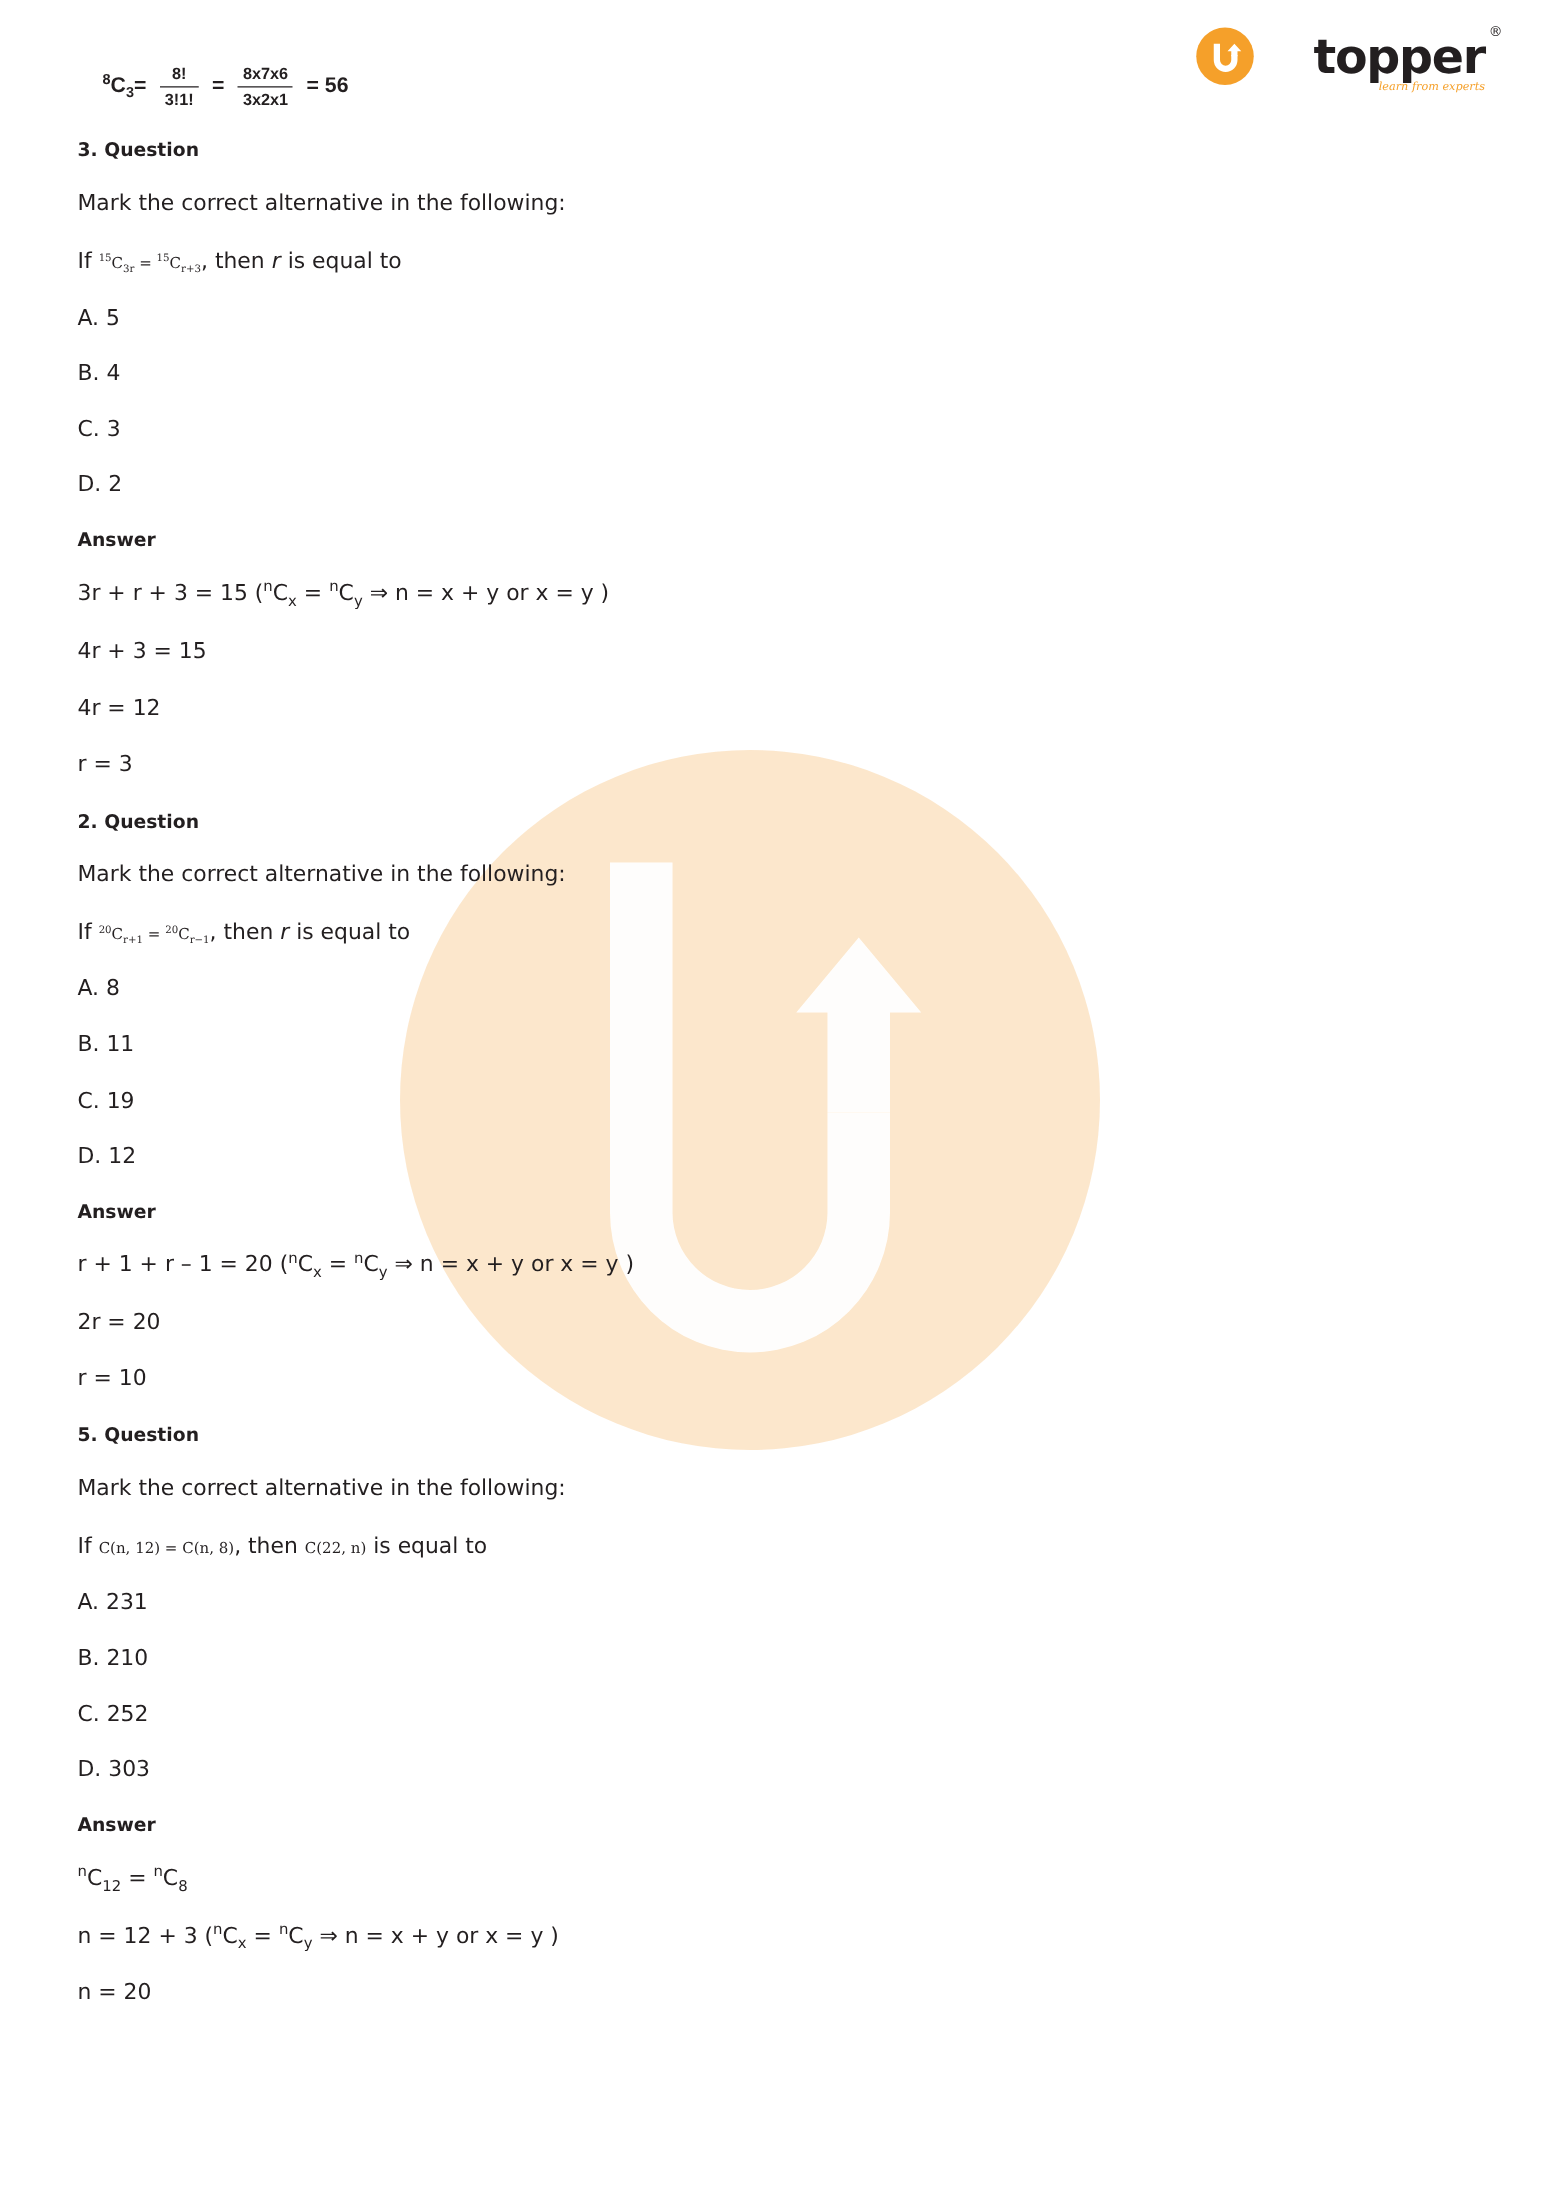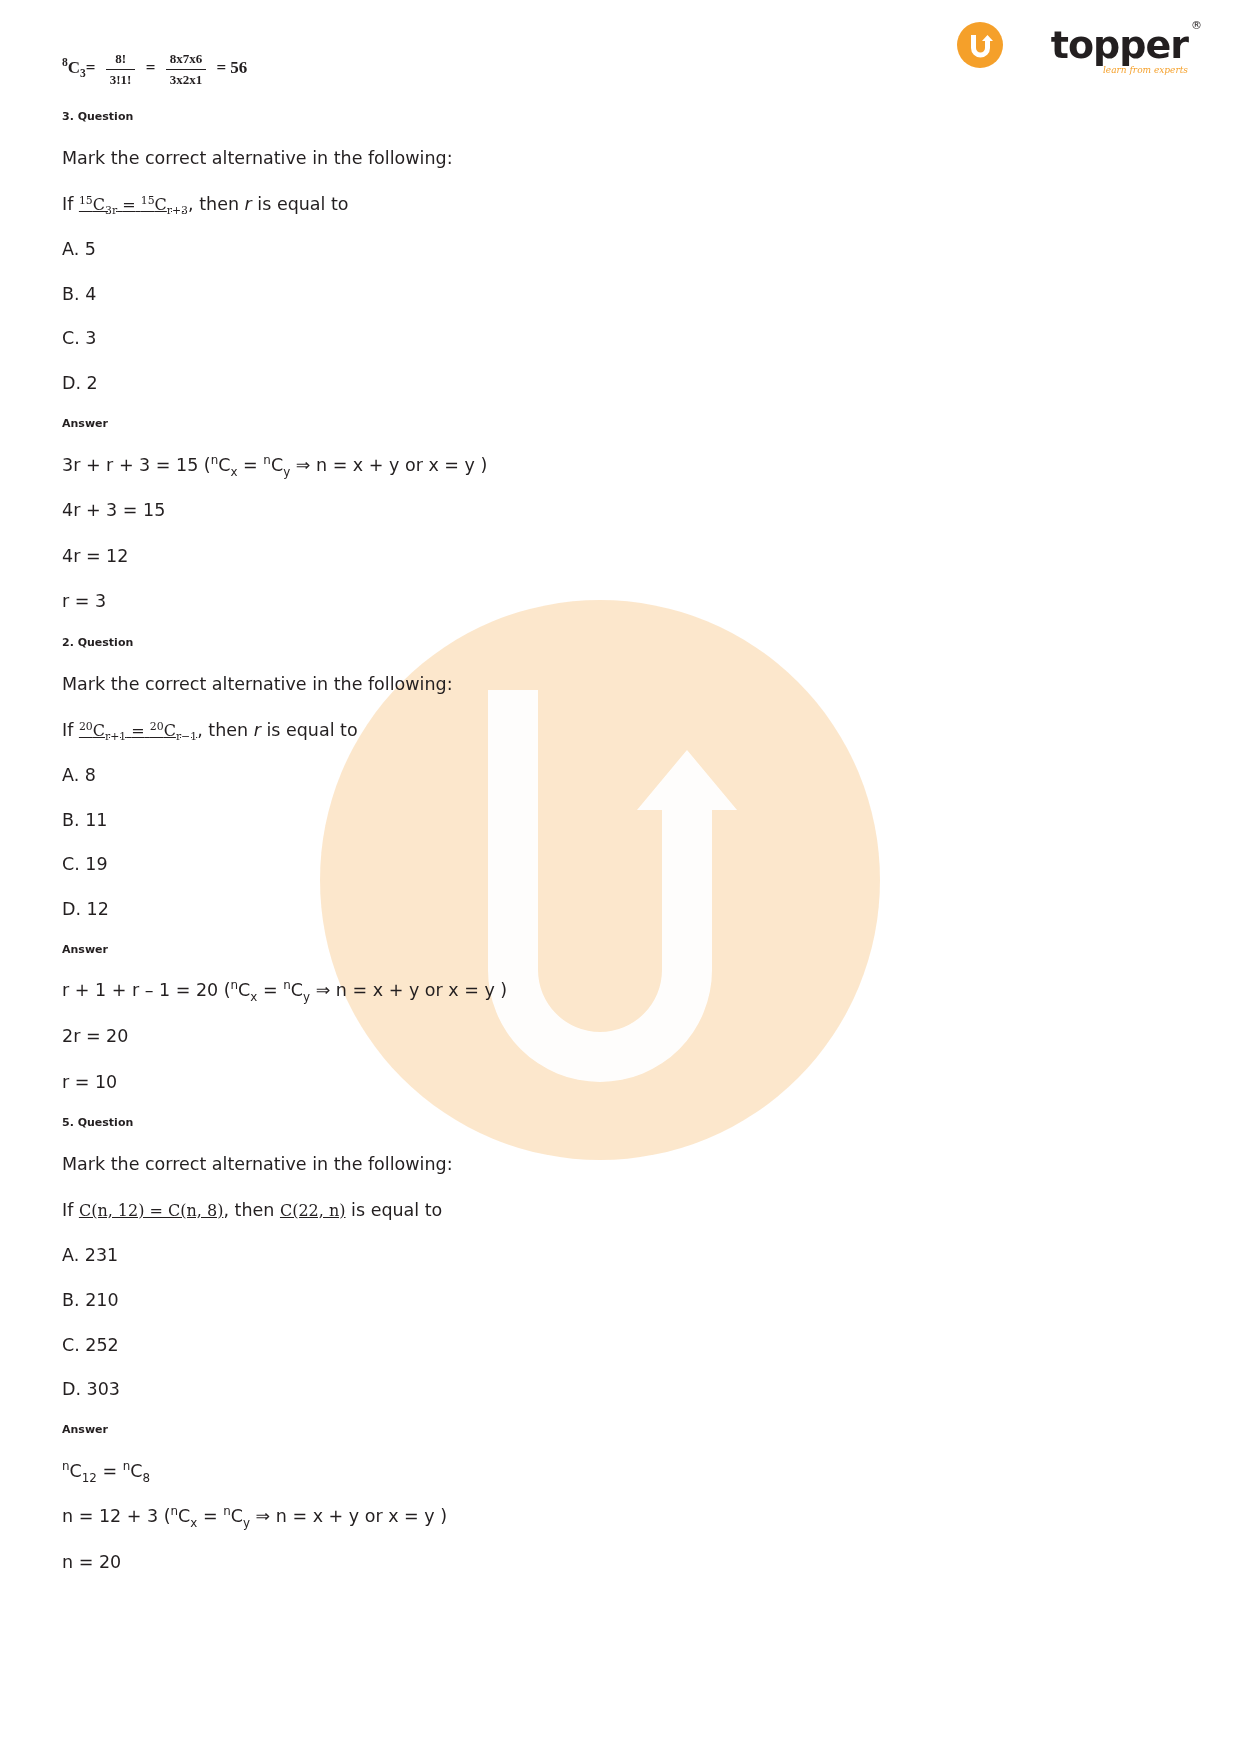--- a/index.html
+++ b/index.html
@@ -100,27 +100,28 @@
     padding: 50px 60px 0 62px;
   }
   .line {
     font-size: 17.5px;
     line-height: 1.35;
     margin: 0 0 22px 0;
     color: #231f20;
   }
   .line.heading {
     font-weight: bold;
-    font-size: 11px;
+    font-size: 15px;
   }
   .opt { margin-bottom: 21px; }
   .formula-bold {
-    font-family: Liberation Serif, serif;
+    font-family: Liberation Sans, sans-serif;
     font-weight: bold;
     font-size: 17px;
+    margin-left: 20px;
   }
   sup, sub {
     font-size: 0.68em;
     line-height: 0;
   }
   .frac {
     display: inline-block;
     vertical-align: middle;
     text-align: center;
     font-size: 13px;
@@ -132,22 +133,21 @@
     padding: 0 4px 1px 4px;
     border-bottom: 1.6px solid #231f20;
   }
   .frac .den {
     display: block;
     padding: 1px 4px 0 4px;
   }
   .ital { font-style: italic; }
   .serif-up {
     font-family: "DejaVu Serif", serif;
-    font-size: 16px;
-    text-decoration: underline;
+    font-size: 12px;
   }
   .nowrap { white-space: nowrap; }
 </style>
 </head>
 <body>
 
 <div class="page">
 
   <div class="watermark"></div>
   <svg class="watermark-arrow" viewBox="0 0 340 420">

